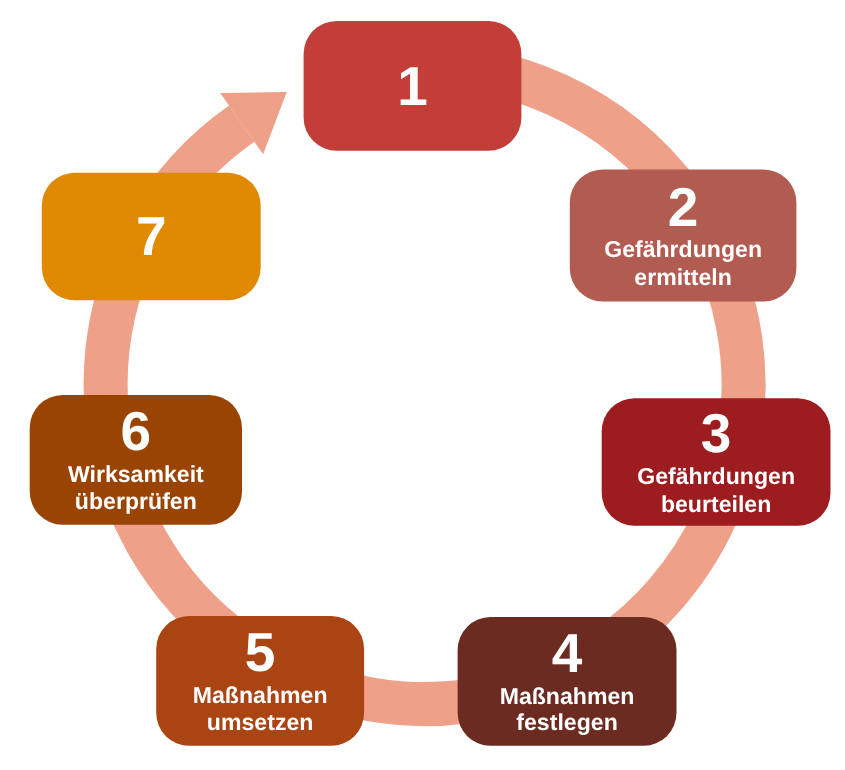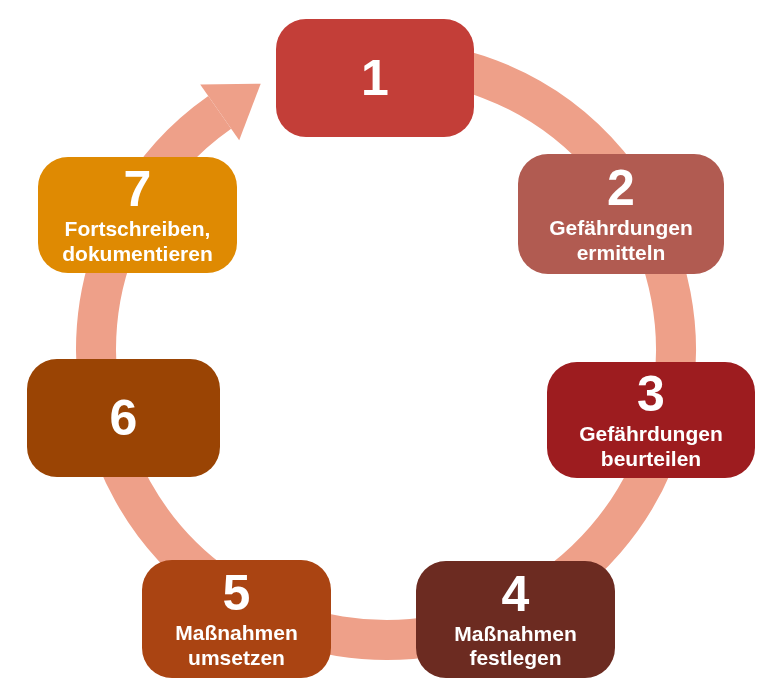--- a/index.html
+++ b/index.html
@@ -86,21 +86,21 @@
   </div>
 
   <div class="step step-5" style="background: rgb(170, 68, 18);">
     <div class="num">5</div>
     <div class="label">Maßnahmen
 umsetzen</div>
   </div>
 
   <div class="step step-6" style="background: rgb(154, 68, 4);">
     <div class="num">6</div>
+    <div class="label">Wirksamkeit
+überprüfen</div>
   </div>
 
   <div class="step step-7" style="background: rgb(223, 138, 2);">
     <div class="num">7</div>
-    <div class="label">Fortschreiben,
-dokumentieren</div>
   </div>
 
 </div>
 
 </body></html>

